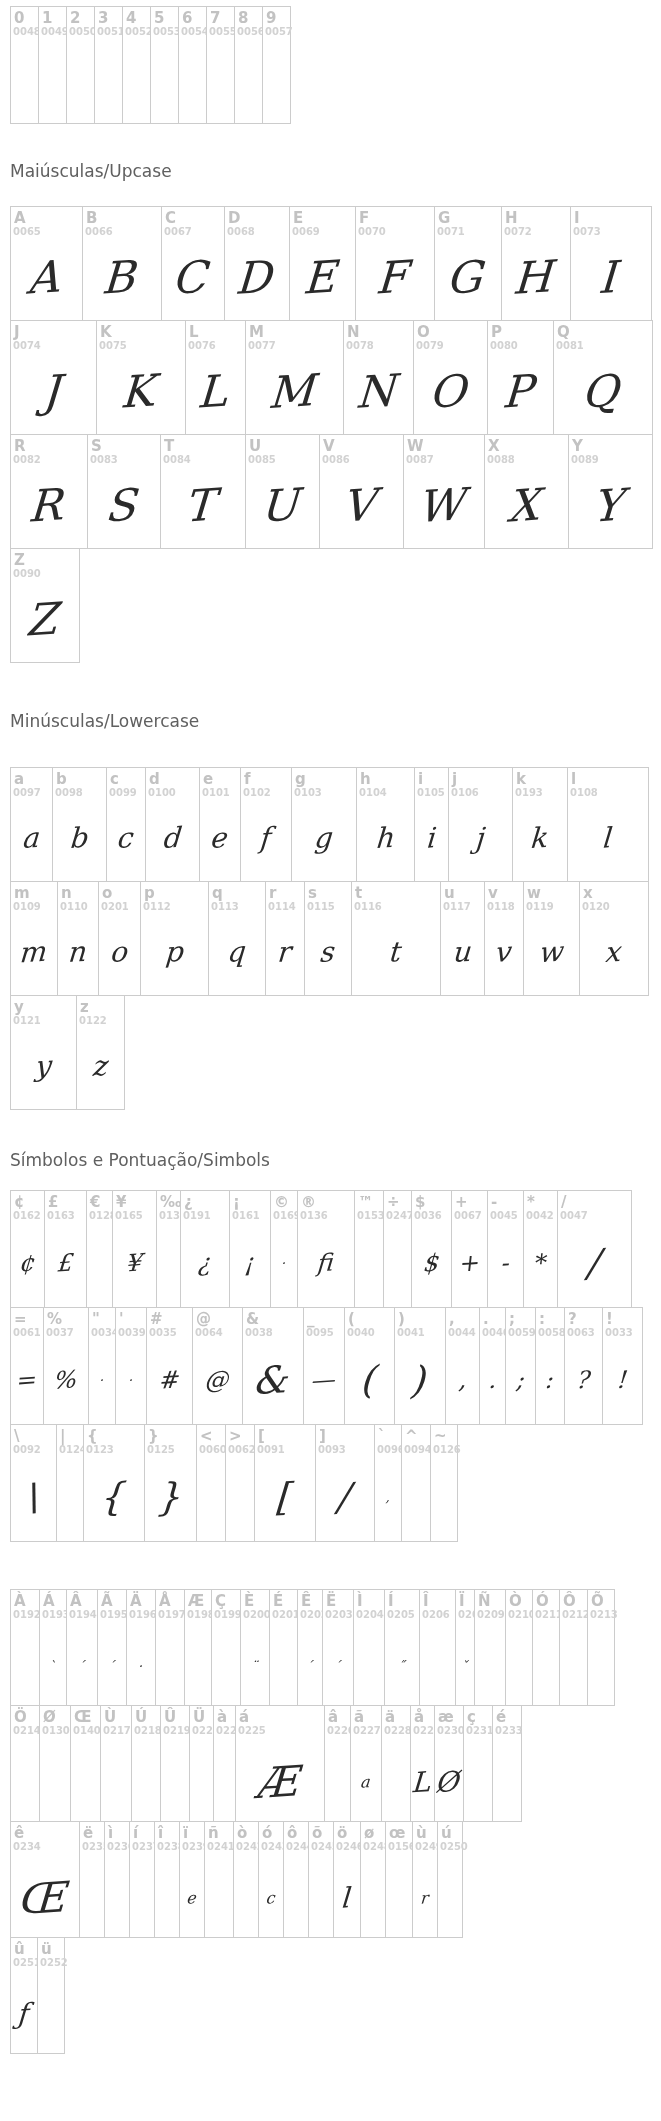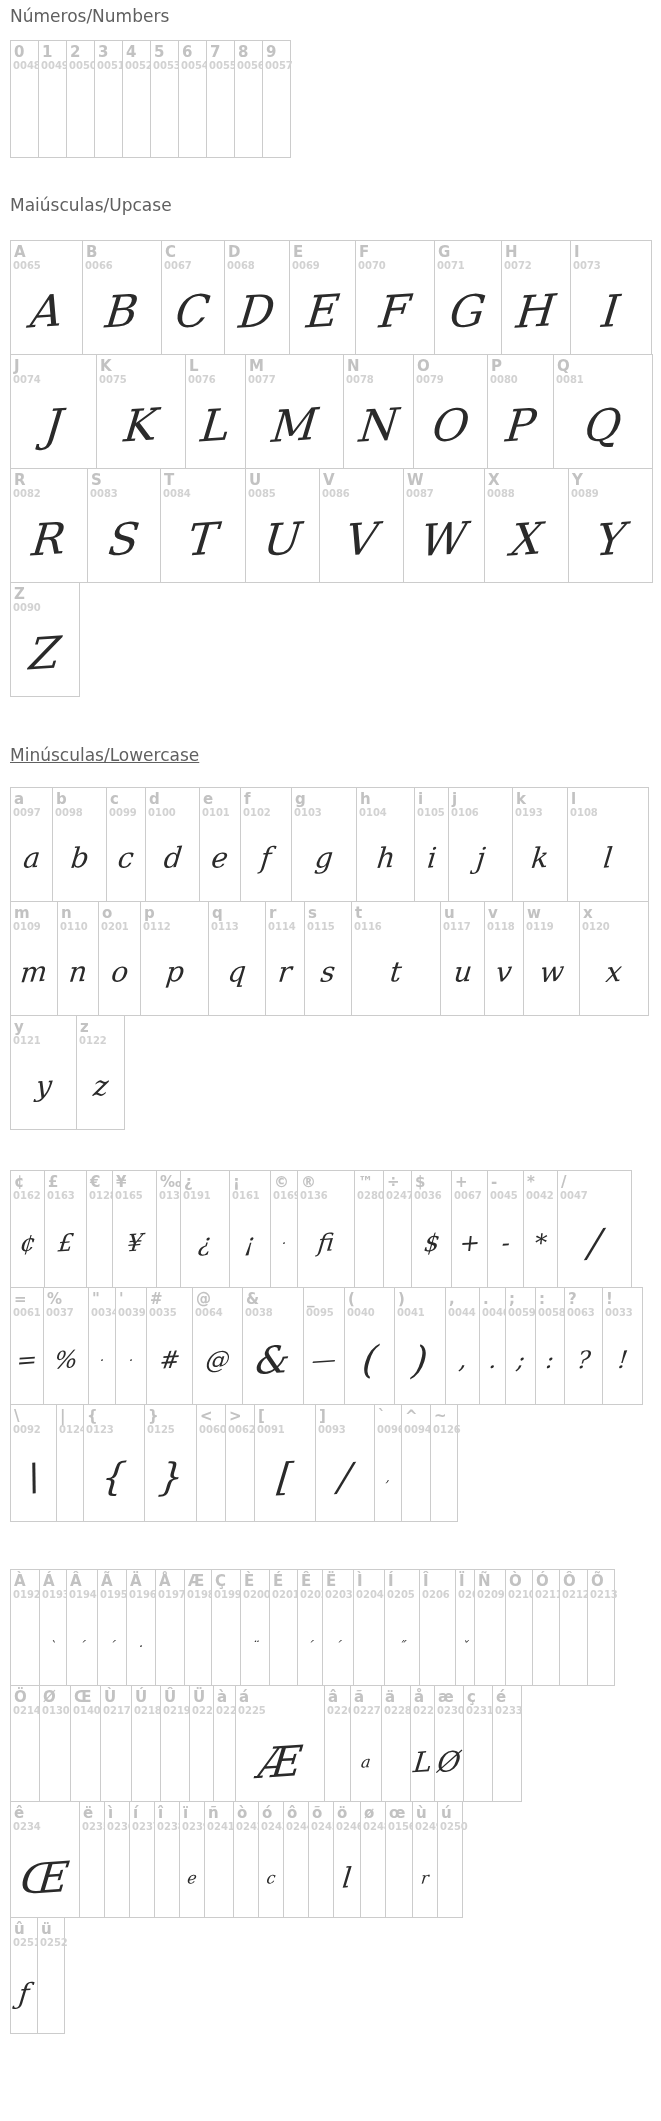--- a/index.html
+++ b/index.html
@@ -2,21 +2,21 @@
 <html><head>
 <meta charset="utf-8">
 <style>
   html,body{margin:0;padding:0;background:#fff;}
   body{width:661px;height:2121px;overflow:hidden;font-family:"DejaVu Sans",sans-serif;}
   #charmap{padding-left:10px;}
   .section{display:block;}
   h2.title{font-family:"DejaVu Sans",sans-serif;font-size:17px;font-weight:400;color:#606060;margin:0;line-height:21px;}
   .sec-numbers{margin-top:6px;}   .sec-numbers  .title{margin-bottom:13px;}
   .sec-upcase{margin-top:37px;}   .sec-upcase   .title{margin-bottom:24px;}
-  .sec-lowercase{margin-top:48px;}.sec-lowercase .title{margin-bottom:21px;text-decoration:underline;}
+  .sec-lowercase{margin-top:48px;}.sec-lowercase .title{margin-bottom:35px;}
   .sec-symbols{margin-top:40px;}  .sec-symbols  .title{margin-bottom:19px;}
   .sec-accents{margin-top:47px;}  .sec-accents  .title{margin-bottom:14px;}
   .grid{display:block;}
   .row{display:flex;}
   .row + .row{margin-top:-1px;}
   .cell{position:relative;box-sizing:border-box;border:1px solid #ccc;background:#fff;flex:0 0 auto;margin-left:-1px;}
   .row .cell:first-child{margin-left:0;}
   .sec-numbers .cell{height:118px;}
   .sec-upcase .cell,.sec-lowercase .cell{height:115px;}
   .sec-symbols .cell{height:118px;}
@@ -33,21 +33,20 @@
   .glyph.gs-lg{font-size:38px;}
   .glyph.gs-md{font-size:28px;}
   .glyph.gs-sm{font-size:16px;}
   .glyph.gs-xs{font-size:13px;}
 </style>
 </head>
 <body>
 
 <div id="charmap">
     <section class="section sec-numbers">
-      <h2 class="title">Números/Numbers</h2>
       <div class="grid">
         <div class="row">
           <div class="cell" style="width: 29px;">
             <div class="ch">0</div>
             <div class="code">0048</div>
           </div>
           <div class="cell" style="width: 29px;">
             <div class="ch">1</div>
             <div class="code">0049</div>
           </div>
@@ -364,20 +363,21 @@
           </div>
           <div class="cell" style="width: 49px;">
             <div class="ch">z</div>
             <div class="code">0122</div>
             <div class="glyph">z</div>
           </div>
         </div>
       </div>
     </section>
     <section class="section sec-symbols">
+      <h2 class="title">Símbolos e Pontuação/Simbols</h2>
       <div class="grid">
         <div class="row">
           <div class="cell" style="width: 35px;">
             <div class="ch">¢</div>
             <div class="code">0162</div>
             <div class="glyph">¢</div>
           </div>
           <div class="cell" style="width: 43px;">
             <div class="ch">£</div>
             <div class="code">0163</div>
@@ -411,21 +411,21 @@
             <div class="code">0169</div>
             <div class="glyph gs-xs">·</div>
           </div>
           <div class="cell" style="width: 58px;">
             <div class="ch">®</div>
             <div class="code">0136</div>
             <div class="glyph">fi</div>
           </div>
           <div class="cell" style="width: 30px;">
             <div class="ch">™</div>
-            <div class="code">0280</div>
+            <div class="code">0153</div>
           </div>
           <div class="cell" style="width: 29px;">
             <div class="ch">÷</div>
             <div class="code">0247</div>
           </div>
           <div class="cell" style="width: 41px;">
             <div class="ch">$</div>
             <div class="code">0036</div>
             <div class="glyph">$</div>
           </div>

